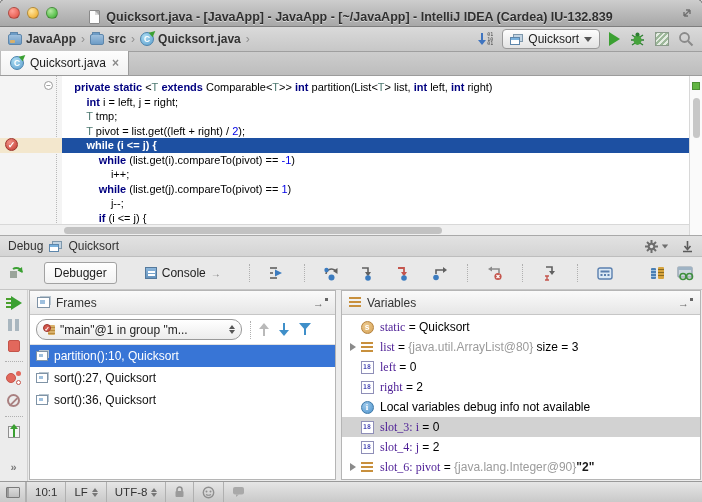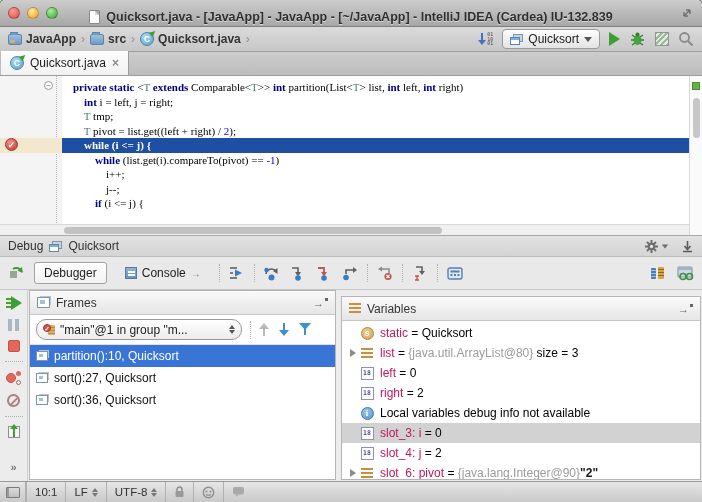--- a/index.html
+++ b/index.html
@@ -50,40 +50,40 @@
   .etab .close{color:#8a8a8a;font-size:12px;font-weight:bold;cursor:pointer;}
 
   
   .editor{position:relative;height:159px;background:#fff;display:flex;overflow:hidden;}
   .gutter{width:62px;background:#f4f4f4;position:relative;flex:none;padding-top:4px;}
   .gutter .dotline{position:absolute;top:0;bottom:0;right:5px;width:0;border-right:1px dotted #b8b8b8;}
   .gutter-row{height:14.5px;position:relative;}
   .gutter-row.execg{background:#f3e7cd;}
   .fold-marker{position:absolute;right:9px;top:1px;width:9px;height:9px;border:1px solid #9a9a9a;border-radius:50%;background:#fff;color:#6a6a6a;font-size:8px;line-height:7px;text-align:center;}
   .bp{position:absolute;left:5px;top:0px;width:13px;height:13px;border-radius:50%;background:radial-gradient(circle at 35% 30%,#f09086,#d4584e 65%,#b23b32);border:1px solid #9c352d;color:#fff;font-size:9px;line-height:12px;text-align:center;font-weight:bold;}
-  .code{flex:1;padding-top:4px;font-family:Liberation Serif, serif;font-size:11px;line-height:14.5px;overflow:hidden;}
+  .code{flex:1;padding-top:4px;font-family:Liberation Sans, sans-serif;font-size:11px;line-height:14.5px;overflow:hidden;}
   .code-line{height:14.5px;white-space:pre;color:#000;}
   .code-line .k{color:#000080;font-weight:bold;}
   .code-line .n{color:#0000e6;}
   .code-line .t{color:#4f7a72;}
   .code-line.exec{background:#1d50a2;}
   .code-line.exec span{color:#fff !important;font-weight:bold;}
   .scrollstrip{width:13px;flex:none;background:#fafafa;border-left:1px solid #d8d8d8;position:relative;}
   .inspect-ok{position:absolute;top:6px;left:2px;width:8px;height:8px;background:#62b543;border:1px solid #4c8f34;}
   .vthumb{position:absolute;top:22px;left:2.5px;width:7px;height:40px;background:#c7c7c7;border-radius:4px;}
   .hscroll{position:absolute;left:0;right:13px;bottom:0;height:11px;background:#f0f0f0;border-top:1px solid #d8d8d8;}
   .hthumb{position:absolute;left:64px;top:2px;width:378px;height:7px;background:#c2c2c2;border-radius:4px;}
 
   
   .dbg-header{height:22px;background:linear-gradient(#e2e2e2,#d4d4d4);border-top:1px solid #a9a9a9;border-bottom:1px solid #bdbdbd;display:flex;align-items:center;gap:6px;padding:0 8px;font-size:12px;color:#333;}
   .dbg-header .hright{margin-left:auto;display:flex;align-items:center;gap:12px;}
   .gear-wrap{display:flex;align-items:center;gap:2px;}
 
   
-  .dbg-toolbar{height:33px;background:#e9e9e9;border-bottom:1px solid #c6c6c6;display:flex;align-items:center;padding:0 8px;gap:8px;}
+  .dbg-toolbar{height:33px;background:#e9e9e9;border-bottom:1px solid #c6c6c6;display:flex;align-items:center;padding:0 8px;gap:18px;}
   .dtab{height:22px;display:flex;align-items:center;gap:5px;padding:0 9px;font-size:12px;color:#222;border-radius:3px;border:1px solid transparent;}
   .dtab.active{background:linear-gradient(#ffffff,#f2f2f2);border:1px solid #a2a2a2;}
   .console-icon{width:12px;height:12px;background:linear-gradient(#8cb6dc,#6593bd);border:1px solid #54799c;position:relative;}
   .console-icon:before{content:"";position:absolute;left:2px;top:3px;width:7px;height:1.5px;background:#fff;box-shadow:0 3px 0 #fff;}
   .mini-arrow{color:#777;font-size:10px;}
   .vsep{width:0;height:18px;border-left:1px dotted #b0b0b0;}
   .ticon{width:18px;height:18px;display:flex;align-items:center;justify-content:center;}
   .tb-right{margin-left:auto;display:flex;align-items:center;gap:10px;}
 
   
@@ -102,21 +102,21 @@
   .viewbp-icon .sm2{position:absolute;right:1px;bottom:0;width:5px;height:5px;border-radius:50%;border:1px solid #c4544a;background:#fff;}
   .mute-icon{width:13px;height:13px;border-radius:50%;border:2px solid #a98080;position:relative;}
   .mute-icon:before{content:"";position:absolute;left:-1px;top:4.5px;width:11px;height:2px;background:#a98080;transform:rotate(-45deg);}
   .arrowbox-icon{width:12px;height:12px;border:1px solid #8f8f8f;position:relative;background:#f4f4f4;}
   .arrowbox-icon .st{position:absolute;left:4px;top:2px;width:2px;height:8px;background:#3ba032;}
   .arrowbox-icon .hd{position:absolute;left:1px;top:-3px;border-left:4px solid transparent;border-right:4px solid transparent;border-bottom:5px solid #3ba032;}
   .more-chev{color:#777;font-size:11px;font-weight:bold;margin-top:14px;}
 
   .panel{background:#fff;border:1px solid #b5b5b5;display:flex;flex-direction:column;overflow:hidden;}
   .panel.frames{width:307px;flex:none;margin:0 0 1px 1px;}
-  .panel.vars{flex:1;margin:6px 1px 1px 0;}
+  .panel.vars{flex:1;margin:0 1px 1px 0;}
   .splitter{width:5px;flex:none;background:#ececec;cursor:col-resize;}
   .panel-header{height:24px;flex:none;background:linear-gradient(#fafafa,#e6e6e6);border-bottom:1px solid #c6c6c6;display:flex;align-items:center;gap:6px;padding:0 7px;font-size:12px;color:#333;}
   .pin{margin-left:auto;color:#666;font-size:11px;display:flex;align-items:flex-start;gap:1px;}
   .pin b{width:3px;height:3px;background:#666;margin-top:1px;}
   .frames-hdr-icon{width:13px;height:11px;background:#fff;border:1px solid #7f93a6;position:relative;box-shadow:2px -2px 0 -1px #b9c6d0;}
   .frames-hdr-icon:before{content:"";position:absolute;left:2px;top:2px;width:5px;height:4px;background:#9fc0de;}
   .bars-icon{width:12px;height:11px;background:repeating-linear-gradient(#c8903d 0 2.5px,#fff0 2.5px 4px);}
 
   .thread-row{height:30px;flex:none;display:flex;align-items:center;gap:8px;padding:0 6px;border-bottom:1px solid #e0e0e0;}
   .thread-combo{flex:none;width:206px;height:21px;border:1px solid #9a9a9a;border-radius:10px;background:linear-gradient(#ffffff,#ececec);display:flex;align-items:center;gap:5px;padding:0 6px;font-size:12px;color:#222;}
@@ -148,21 +148,21 @@
   .vars-list{flex:1;overflow:hidden;padding-top:2px;}
   .var-row{height:20px;display:flex;align-items:center;padding:0 4px;font-size:12px;color:#000;}
   .var-row.selected{background:#d2d2d2;}
   .var-arrow{width:14px;flex:none;display:flex;justify-content:center;}
   .var-arrow.show:before{content:"";border-left:6px solid #8a8a8a;border-top:4px solid transparent;border-bottom:4px solid transparent;}
   .var-icon{width:14px;height:14px;flex:none;margin-right:6px;display:flex;align-items:center;justify-content:center;}
   .vi-static{width:13px;height:13px;border-radius:50%;background:radial-gradient(circle at 35% 30%,#ecc98f,#d8a558);border:1px solid #b5823d;color:#fff;font-size:8.5px;font-weight:bold;display:flex;align-items:center;justify-content:center;}
   .vi-object{width:12px;height:11px;background:repeating-linear-gradient(#c8903d 0 2.5px,#fff0 2.5px 4px);}
   .vi-primitive{width:13px;height:13px;border:1px solid #8f8fb8;background:#fff;color:#4646b4;font-size:6.5px;font-weight:bold;display:flex;align-items:center;justify-content:center;font-family:"DejaVu Sans Mono",monospace;}
   .vi-info{width:13px;height:13px;border-radius:50%;background:radial-gradient(circle at 35% 30%,#9cc8ea,#4f94cd);border:1px solid #3c78a8;color:#fff;font-size:9px;font-weight:bold;font-family:"Liberation Serif",serif;display:flex;align-items:center;justify-content:center;}
-  .var-name{color:#be185d;}
+  .var-name{color:#4c1d95;font-family:Liberation Serif, serif;}
   .var-ref{color:#9b9b9b;}
   .var-suf.string{font-weight:bold;color:#1a1a1a;}
 
   
   .statusbar{height:21px;background:linear-gradient(#e6e6e6,#c9c9c9);border-top:1px solid #9a9a9a;display:flex;align-items:center;font-size:11.5px;color:#333;}
   .sb-toggle{width:26px;height:100%;display:flex;align-items:center;justify-content:center;border-right:1px solid #b0b0b0;}
   .sb-toggle i{width:14px;height:11px;border:1px solid #7a7a7a;background:linear-gradient(#dcdcdc,#bfbfbf);display:block;border-radius:1px;box-shadow:inset 2px 0 0 #9a9a9a;}
   .sb-msg{padding:0 10px;flex:1;white-space:nowrap;overflow:hidden;}
   .sb-cell{height:100%;display:flex;align-items:center;padding:0 8px;border-left:1px solid #b0b0b0;gap:4px;white-space:nowrap;}
   .sb-cell .stepper .up{border-bottom-color:#777;}
@@ -285,20 +285,21 @@
         <div class="gutter-row"></div>
       </div>
     <div class="code" id="code">
         <div class="code-line"><span class="p">    </span><span class="k">private static </span><span class="p">&lt;</span><span class="t">T</span><span class="k"> extends </span><span class="p">Comparable&lt;</span><span class="t">T</span><span class="p">&gt;&gt; </span><span class="k">int</span><span class="p"> partition(List&lt;</span><span class="t">T</span><span class="p">&gt; list, </span><span class="k">int</span><span class="p"> left, </span><span class="k">int</span><span class="p"> right)</span></div>
         <div class="code-line"><span class="p">        </span><span class="k">int</span><span class="p"> i = left, j = right;</span></div>
         <div class="code-line"><span class="p">        </span><span class="t">T</span><span class="p"> tmp;</span></div>
         <div class="code-line"><span class="p">        </span><span class="t">T</span><span class="p"> pivot = list.get((left + right) / </span><span class="n">2</span><span class="p">);</span></div>
         <div class="code-line exec"><span class="p">        </span><span class="k">while</span><span class="p"> (i &lt;= j) {</span></div>
         <div class="code-line"><span class="p">            </span><span class="k">while</span><span class="p"> (list.get(i).compareTo(pivot) == </span><span class="n">-1</span><span class="p">)</span></div>
         <div class="code-line"><span class="p">                </span><span class="p">i++;</span></div>
+        <div class="code-line"><span class="p">            </span><span class="k">while</span><span class="p"> (list.get(j).compareTo(pivot) == </span><span class="n">1</span><span class="p">)</span></div>
         <div class="code-line"><span class="p">                </span><span class="p">j--;</span></div>
         <div class="code-line"><span class="p">            </span><span class="k">if</span><span class="p"> (i &lt;= j) {</span></div>
       </div>
     <div class="scrollstrip">
       <span class="inspect-ok"></span>
       <span class="vthumb"></span>
     </div>
     <div class="hscroll">
         <span class="hthumb"></span>
       </div>

